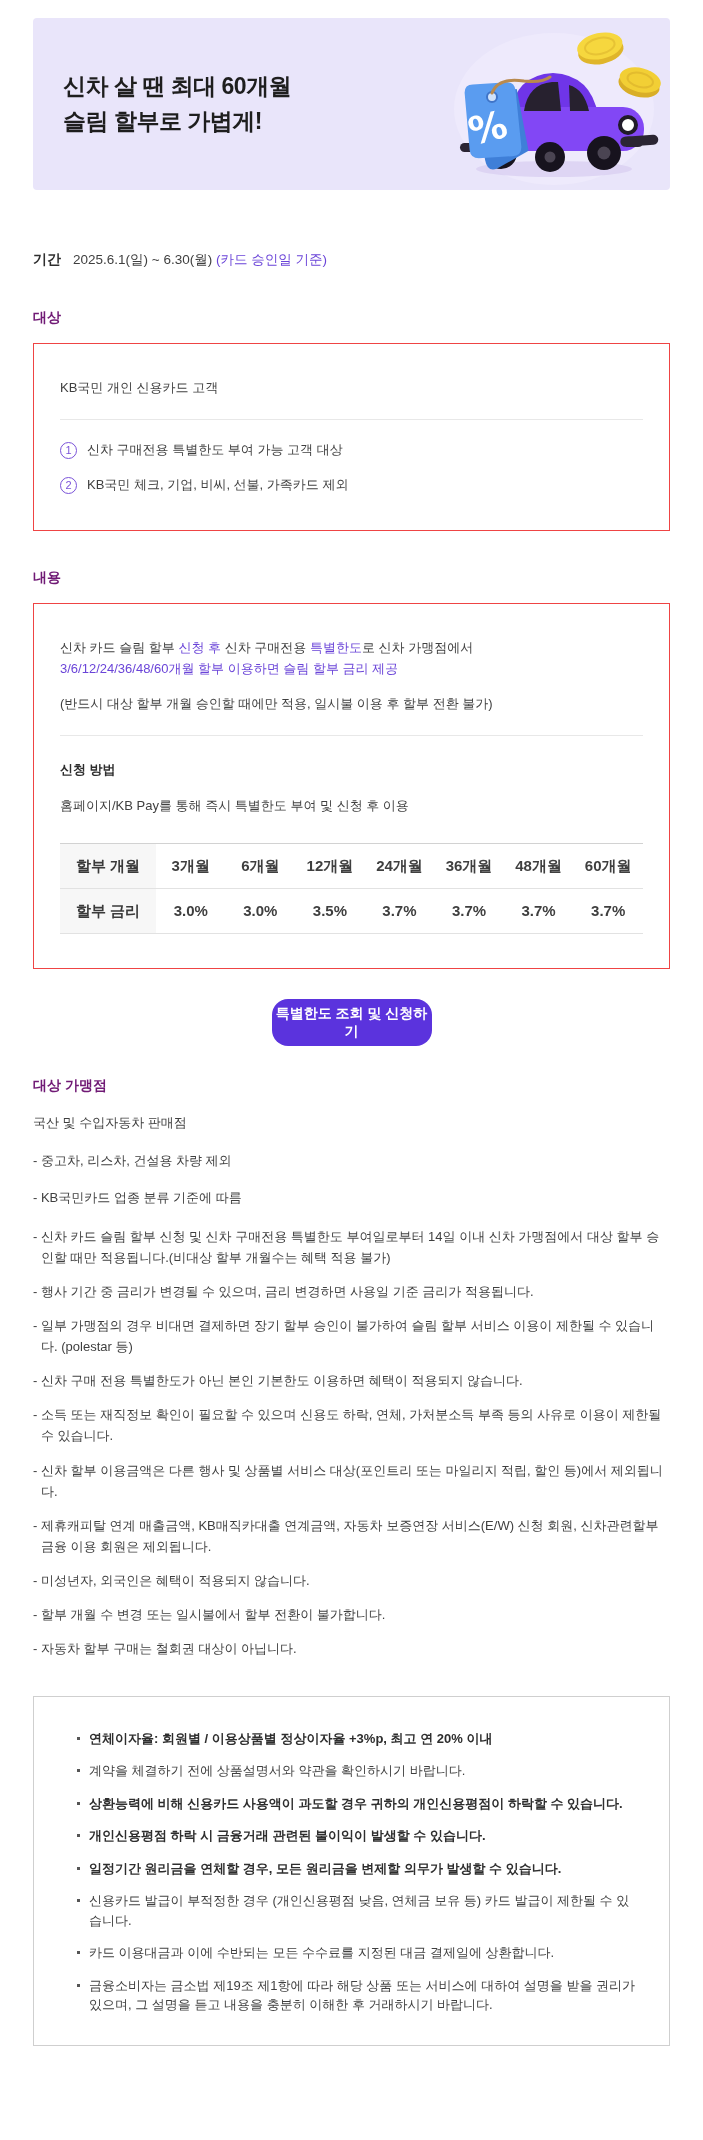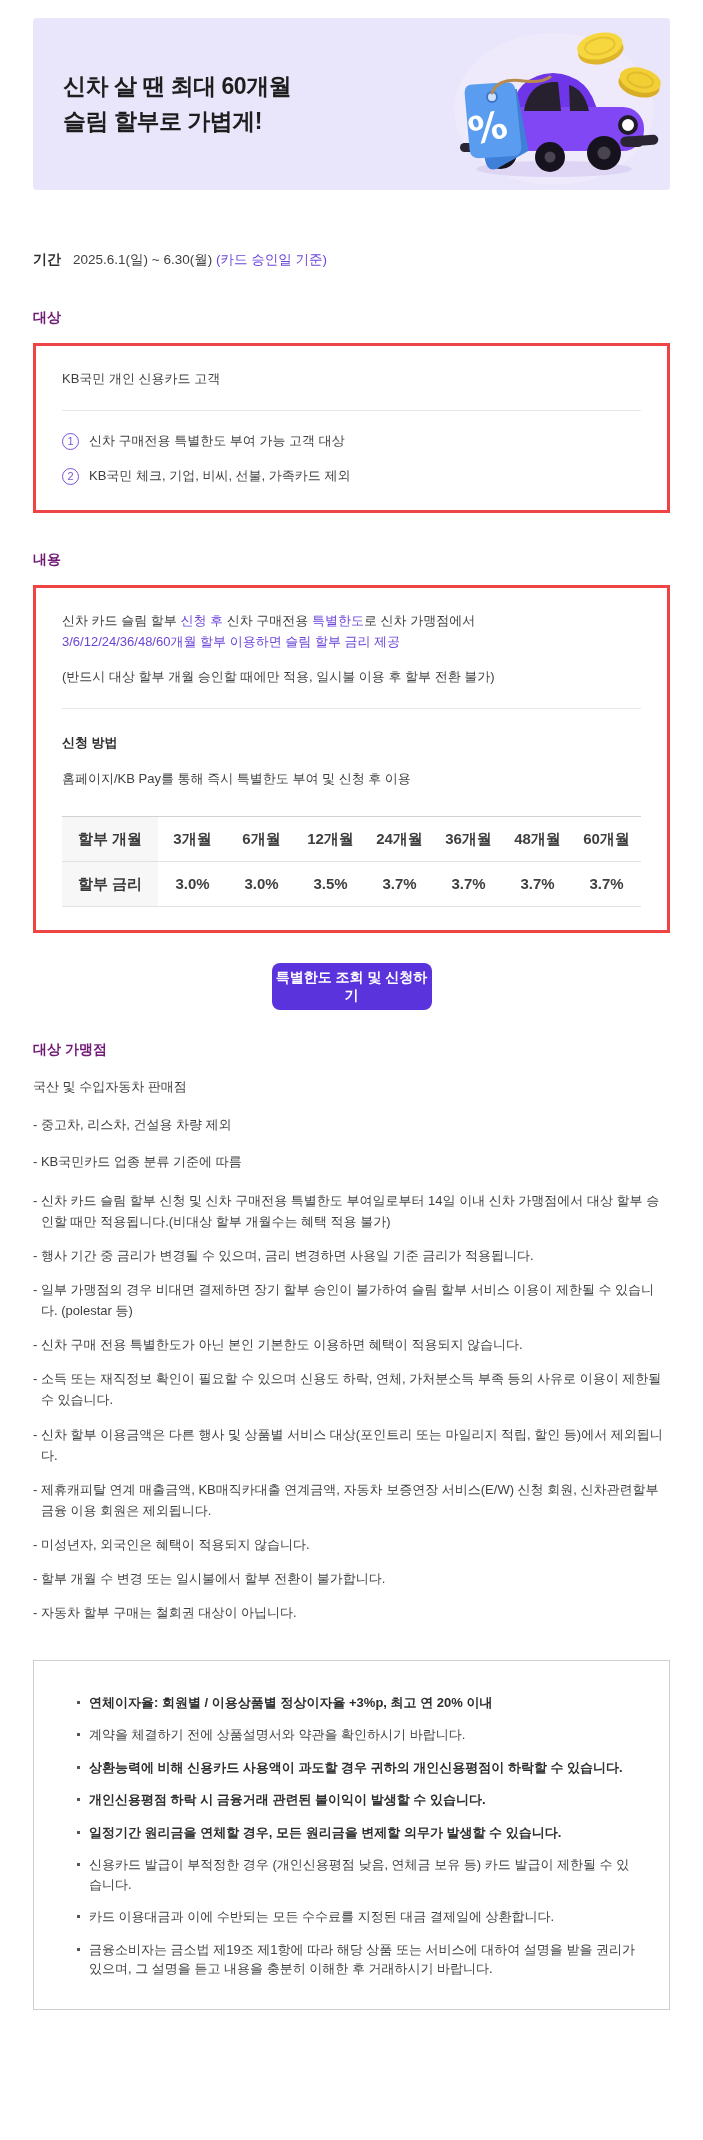--- a/index.html
+++ b/index.html
@@ -20,21 +20,21 @@
   .banner-title { font-size:23px; line-height:35px; font-weight:700; color:#1e1e1e; letter-spacing:-0.5px; }
   .banner-art { flex:0 0 auto; margin-top:4px; }
 
   
   .period-row { margin-top:58px; font-size:13.5px; color:#3f3f3f; }
   .period-label { font-weight:700; font-size:14px; color:#2e2e2e; margin-right:12px; }
   .purple { color:#6a44d8; }
   .sec-h { font-size:14px; font-weight:700; color:#701a75; margin-top:37px; line-height:1.4; }
 
   
-  .box { margin-top:16px; border:3px solid #ef4444; background:#fff; padding:23px 26px; }
+  .box { margin-top:16px; border:1px solid #ef4444; background:#fff; padding:34px 26px; }
   .box hr { border:none; border-top:1px solid #e8e8e8; margin:20px 0; }
   .num-item { display:flex; align-items:flex-start; margin-top:14px; }
   .num-item:first-of-type { margin-top:2px; }
   .numcircle {
     flex:0 0 auto; width:17px; height:17px; margin:2px 10px 0 0;
     border:1px solid #7a52d9; border-radius:50%; color:#7a52d9;
     font-size:11px; line-height:15px; text-align:center; display:inline-block;
   }
   .mt14 { margin-top:14px; } .mt16 { margin-top:16px; } .mt24 { margin-top:24px; }
   .bold { font-weight:700; color:#2e2e2e; }
@@ -45,21 +45,21 @@
     height:45px; text-align:center; vertical-align:middle;
     font-size:15px; color:#3f3f3f; border-bottom:1px solid #e2e2e2;font-weight:bold;
   }
   table.rate tr:first-child td { border-top:1px solid #d2d2d2; }
   table.rate td.rowlabel { background:#f7f7f7; width:96px; color:#3a3a3a; }
 
   
   .cta {
     display:block; margin:30px auto 0 auto; width:160px; height:47px;
     background:#5b33dd; color:#ffffff; font-family:inherit;
-    font-size:14px; font-weight:700; border:none; border-radius:8px; cursor:pointer;
+    font-size:14px; font-weight:700; border:none; border-radius:16px; cursor:pointer;
   }
 
   
   .pline { margin-top:17px; }
   .chk { margin-top:13px; padding-left:8px; text-indent:-8px; line-height:1.62; }
   .chk-first { margin-top:17px; }
 
   
   .warnbox { margin-top:37px; border:1px solid #cfcfcf; padding:32px 30px 30px 41px; }
   .warnbox ul, .graybox ul { list-style:none; }

